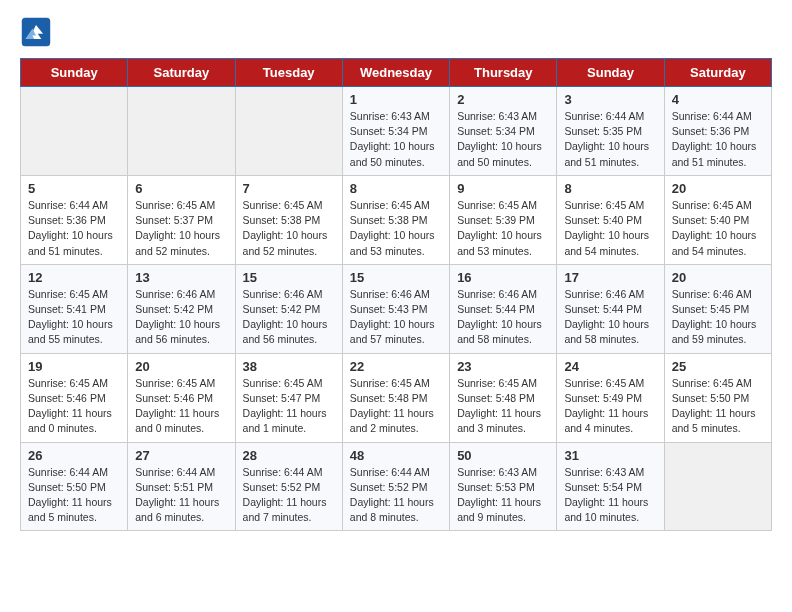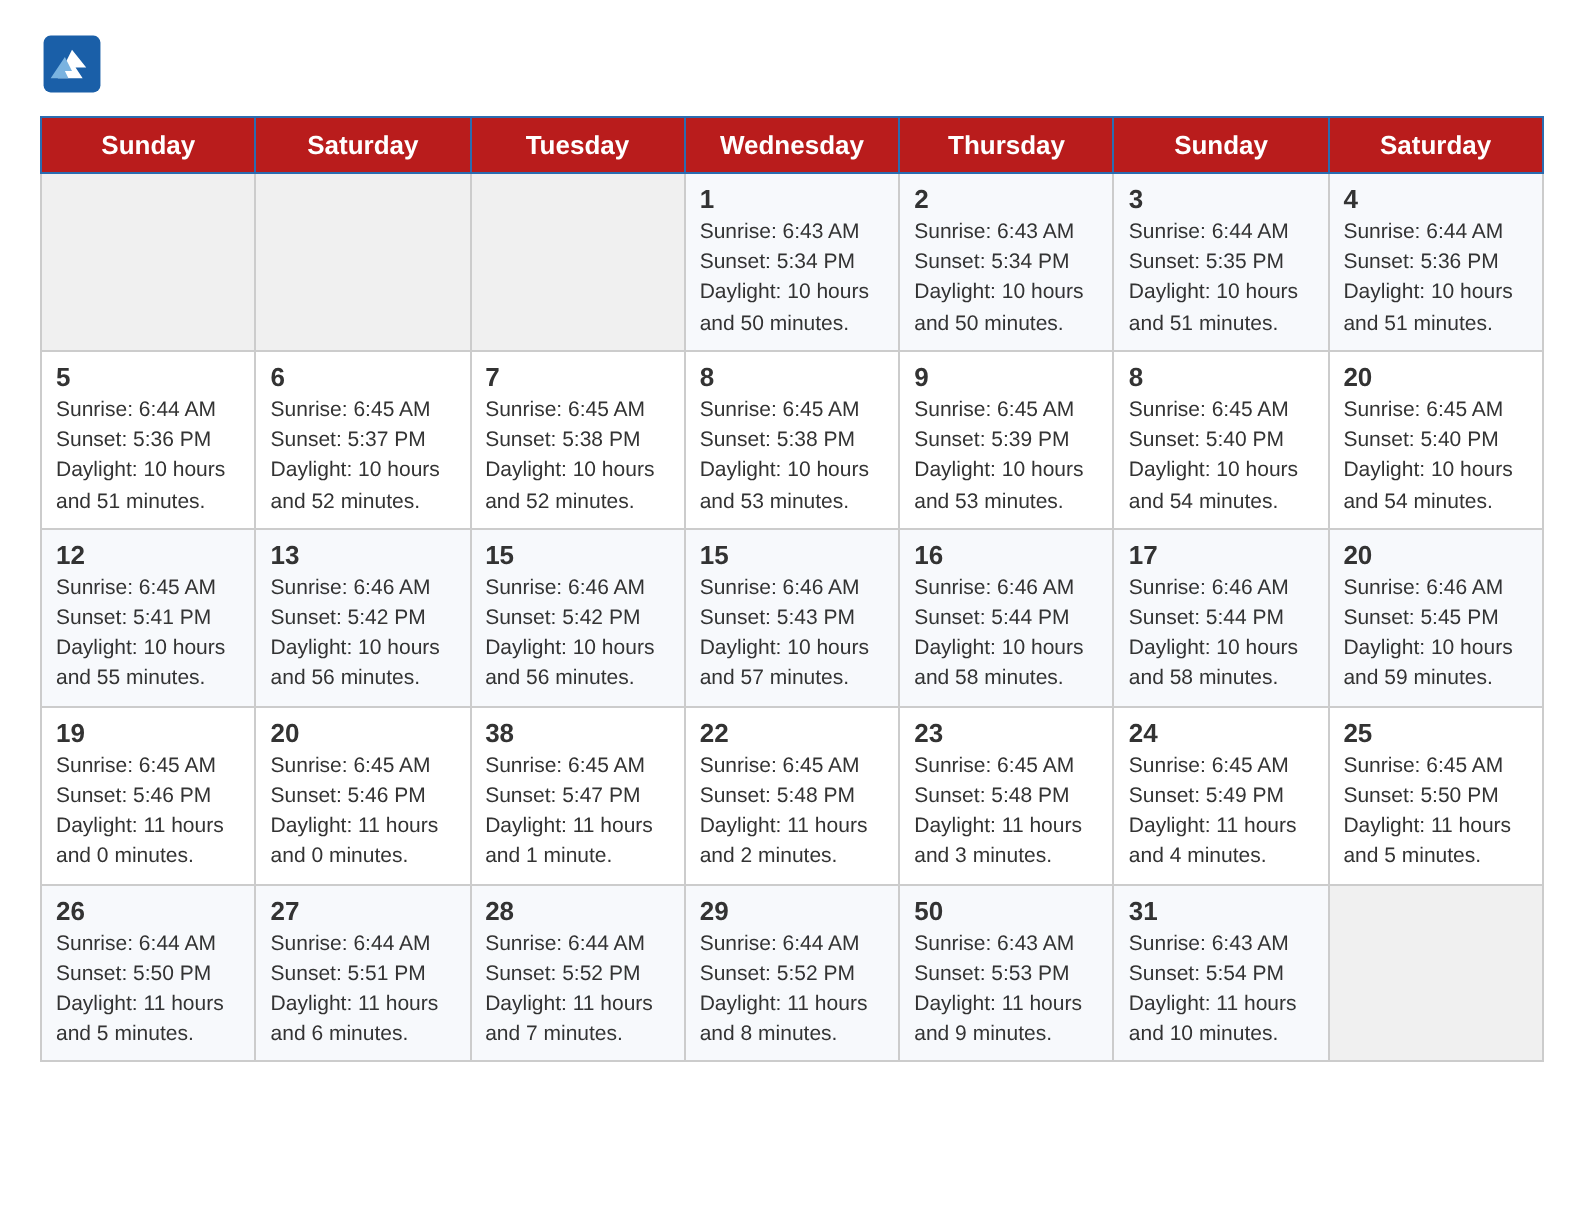--- a/index.html
+++ b/index.html
@@ -255,21 +255,21 @@
           </td>
           <td>
             <span class="day-number">27</span>
             <div class="day-info">Sunrise: 6:44 AM<br>Sunset: 5:51 PM<br>Daylight: 11 hours<br>and 6 minutes.</div>
           </td>
           <td>
             <span class="day-number">28</span>
             <div class="day-info">Sunrise: 6:44 AM<br>Sunset: 5:52 PM<br>Daylight: 11 hours<br>and 7 minutes.</div>
           </td>
           <td>
-            <span class="day-number">29</span>
+            <span class="day-number">48</span>
             <div class="day-info">Sunrise: 6:44 AM<br>Sunset: 5:52 PM<br>Daylight: 11 hours<br>and 8 minutes.</div>
           </td>
           <td>
             <span class="day-number">50</span>
             <div class="day-info">Sunrise: 6:43 AM<br>Sunset: 5:53 PM<br>Daylight: 11 hours<br>and 9 minutes.</div>
           </td>
           <td>
             <span class="day-number">31</span>
             <div class="day-info">Sunrise: 6:43 AM<br>Sunset: 5:54 PM<br>Daylight: 11 hours<br>and 10 minutes.</div>
           </td>

